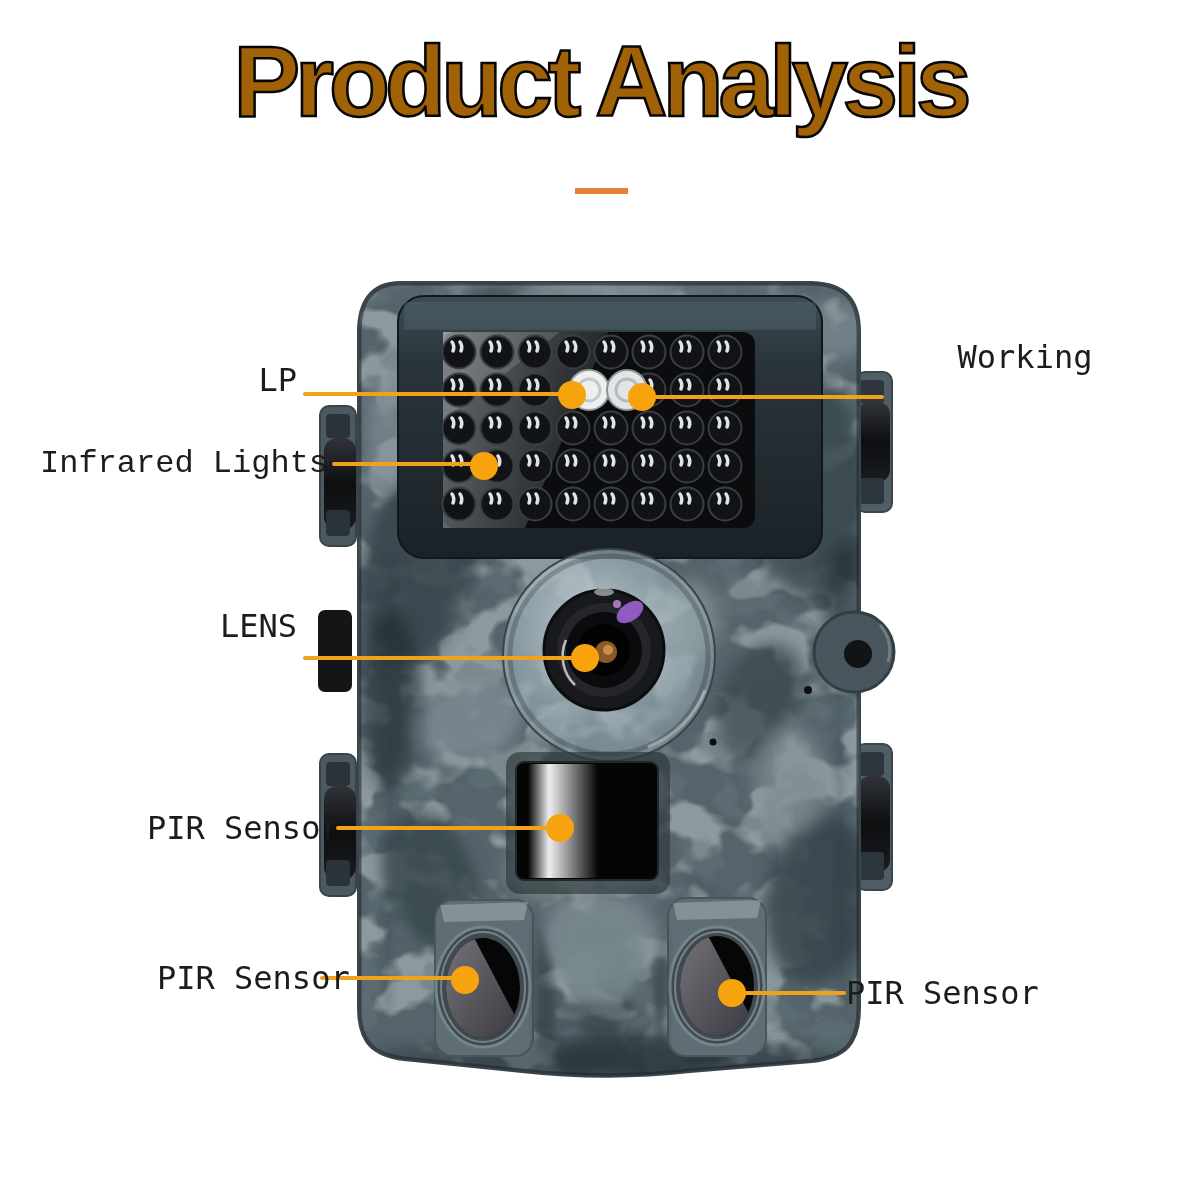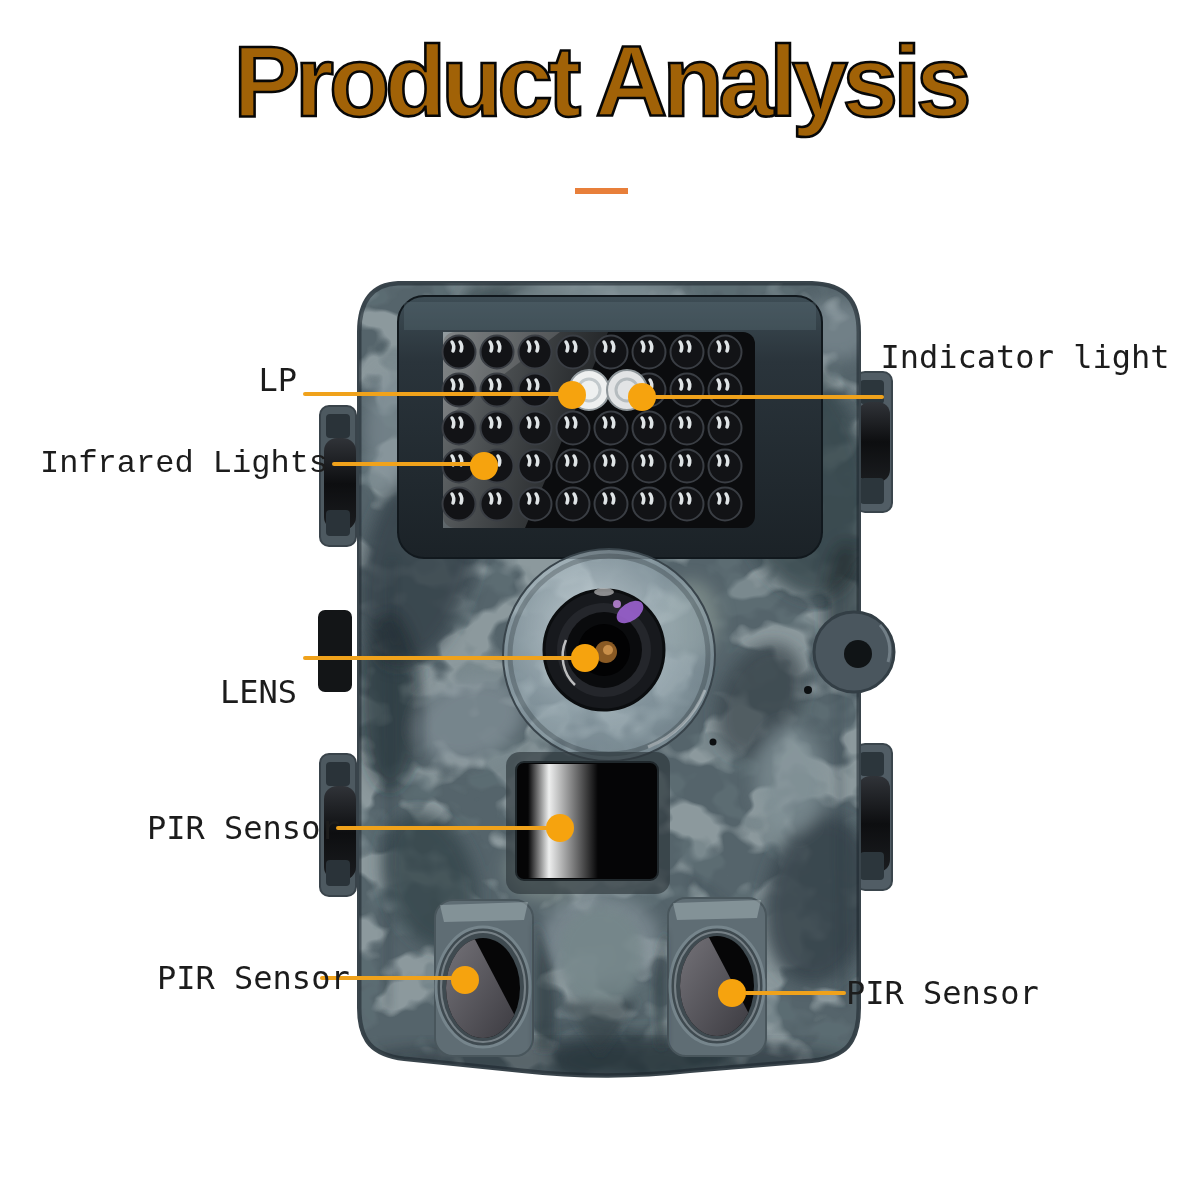--- a/index.html
+++ b/index.html
@@ -16,21 +16,21 @@
   .camera-svg{position:absolute;left:0;top:0;width:1200px;height:1200px;}
   .callout-line{position:absolute;height:4px;background:#F0A21B;border-radius:2px;z-index:5;}
   .callout-dot{position:absolute;width:28px;height:28px;border-radius:50%;background:#F6A30E;z-index:6;}
   .callout-label{
     position:absolute;color:#1c1c1c;font-size:32px;line-height:40px;
     letter-spacing:0px;white-space:nowrap;z-index:7;
   }
   .lbl-lp{right:903px;top:360px;}
   .lbl-working{left:872px;top:336px;width:306px;text-align:center;line-height:42px;}
   .lbl-infrared{left:40px;top:444px;font-family:Liberation Mono, monospace;}
-  .lbl-lens{right:903px;top:672px;text-align:center;}
+  .lbl-lens{right:903px;top:606px;text-align:center;}
   .lbl-pir-mid{left:147px;top:808px;}
   .lbl-pir-bl{left:157px;top:958px;}
   .lbl-pir-br{left:846px;top:973px;}
   .ln-lp{left:303px;top:392px;width:262px;}
   .dot-lp{left:558px;top:381px;}
   .ln-working{left:652px;top:395px;width:232px;}
   .dot-working{left:628px;top:383px;}
   .ln-infrared{left:332px;top:462px;width:142px;}
   .dot-infrared{left:470px;top:452px;}
   .ln-lens{left:303px;top:656px;width:272px;}
@@ -294,21 +294,21 @@
   <div class="callout-dot dot-lens"></div>
   <div class="callout-line ln-pir-mid"></div>
   <div class="callout-dot dot-pir-mid"></div>
   <div class="callout-line ln-pir-bl"></div>
   <div class="callout-dot dot-pir-bl"></div>
   <div class="callout-line ln-pir-br"></div>
   <div class="callout-dot dot-pir-br"></div>
 
   <div class="callout-label lbl-lp">LP</div>
   <div class="callout-label lbl-working">
-    <div>Indicator light</div>
+    <div>Working</div>
   </div>
   <div class="callout-label lbl-infrared">Infrared Lights</div>
   <div class="callout-label lbl-lens">LENS</div>
   <div class="callout-label lbl-pir-mid">PIR Sensor</div>
   <div class="callout-label lbl-pir-bl">PIR Sensor</div>
   <div class="callout-label lbl-pir-br">PIR Sensor</div>
 
 </div>
 
 </body></html>

